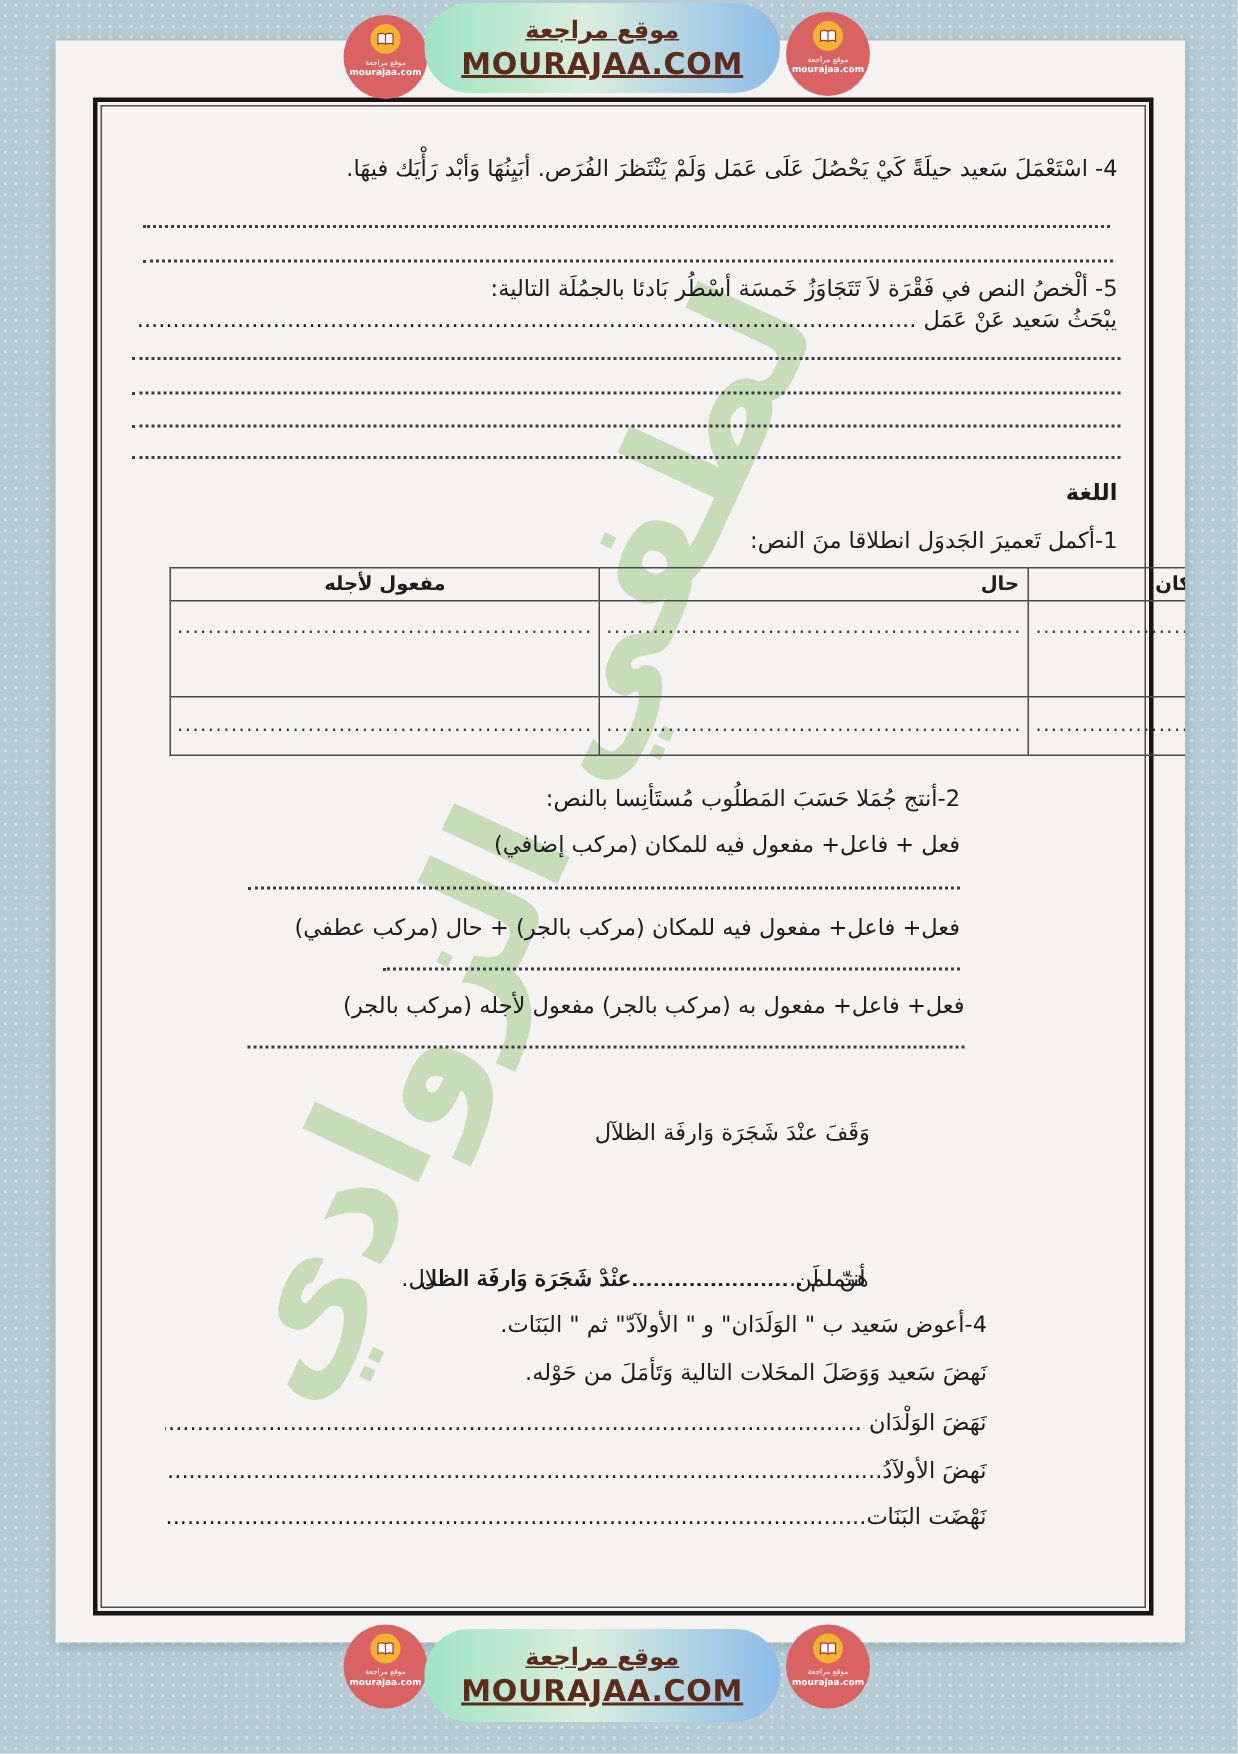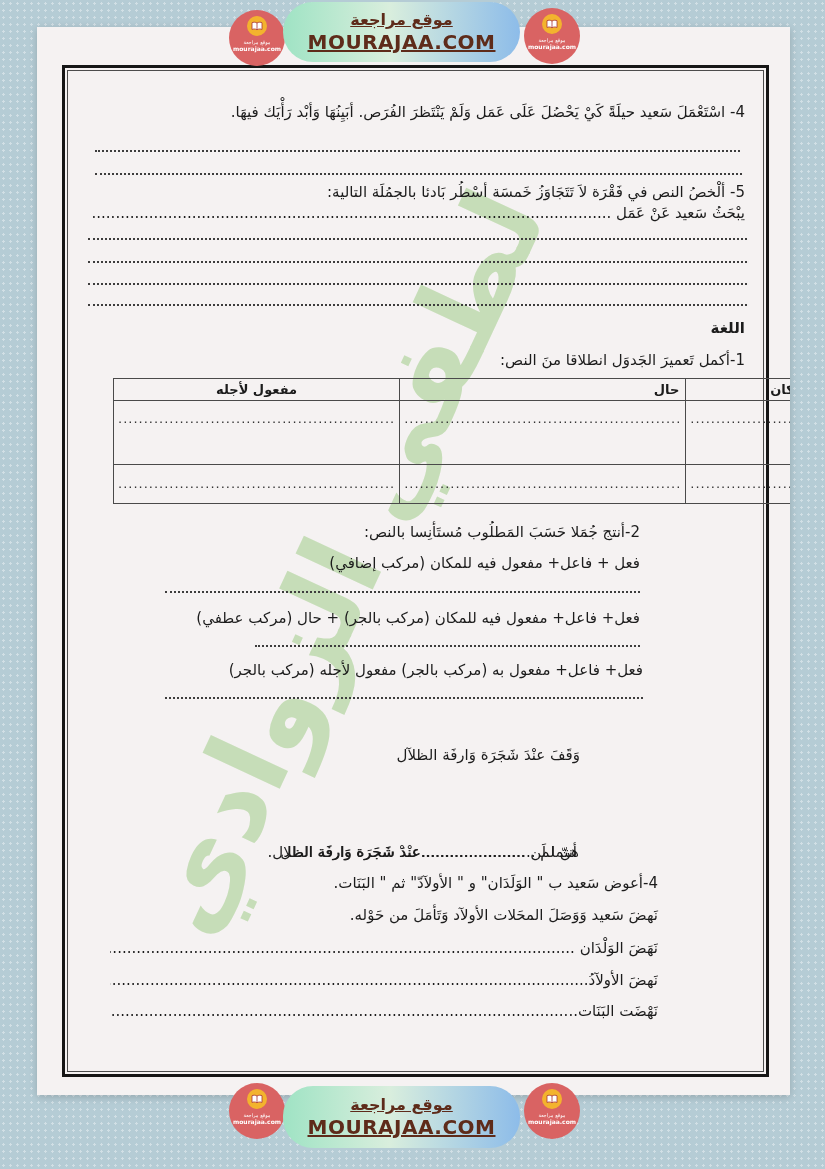--- a/index.html
+++ b/index.html
@@ -128,21 +128,21 @@
       <div class="line" style="top:542px; right:129px;margin-left:45px;">فعل+ فاعل+ مفعول فيه للمكان (مركب بالجر) + حال (مركب عطفي)</div>
       <div class="dotline" style="top:580px; left:193px; right:129px;"></div>
       <div class="line" style="top:594px; right:126px;">فعل+ فاعل+ مفعول به (مركب بالجر) مفعول لأجله (مركب بالجر)</div>
       <div class="dotline" style="top:632px; left:103px; right:126px;"></div>
 
       <div class="line" style="top:679px; right:189px;">وَقَفَ عنْدَ شَجَرَة وَارفَة الظلآل</div>
       <div class="line" style="top:776px; right:192px;">أنتما لَن ......................عندْ شَجَرة وَارفَة الظل</div>
       <div class="line" style="top:776px; right:190px;">هنّ لم ........................عنْدَ شَجَرَة وَارفَة الظلال.</div>
 
       <div class="line" style="top:807px; right:111px;">4-أعوض سَعيد ب " الوَلَدَان" و " الأولآدّ" ثم " البَنَات.</div>
-      <div class="line" style="top:839px; right:111px;">نَهضَ سَعيد وَوَصَلَ المحَلات الأولآد وَتَأمَلَ من حَوْله.</div>
+      <div class="line" style="top:839px; right:111px;">نَهضَ سَعيد وَوَصَلَ المحَلات التالية وَتَأمَلَ من حَوْله.</div>
       <div class="line clip" style="top:872px; right:111px; left:48px;">نَهَضَ الوَلْدَان ..............................................................................................................................</div>
       <div class="line clip" style="top:904px; right:111px; left:48px;">نَهضَ الأولآدُ..................................................................................................................................</div>
       <div class="line clip" style="top:935px; right:111px; left:48px;">نَهْضَت البَنَات.................................................................................................................................</div>
 
     </div>
   </div>
 </div>
 
 <div class="badge-circle" style="left:229px; top:10px;">
   <span class="logo-yellow">

